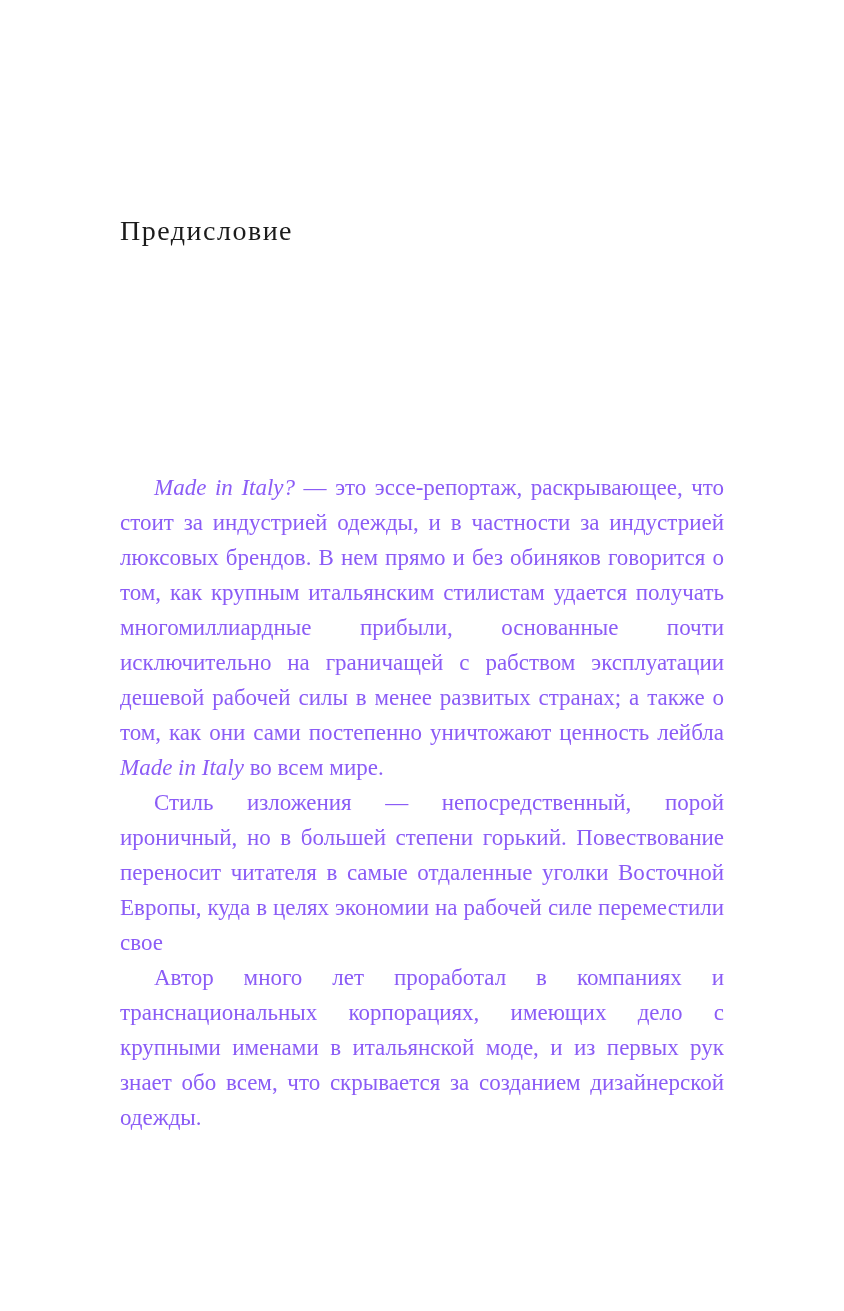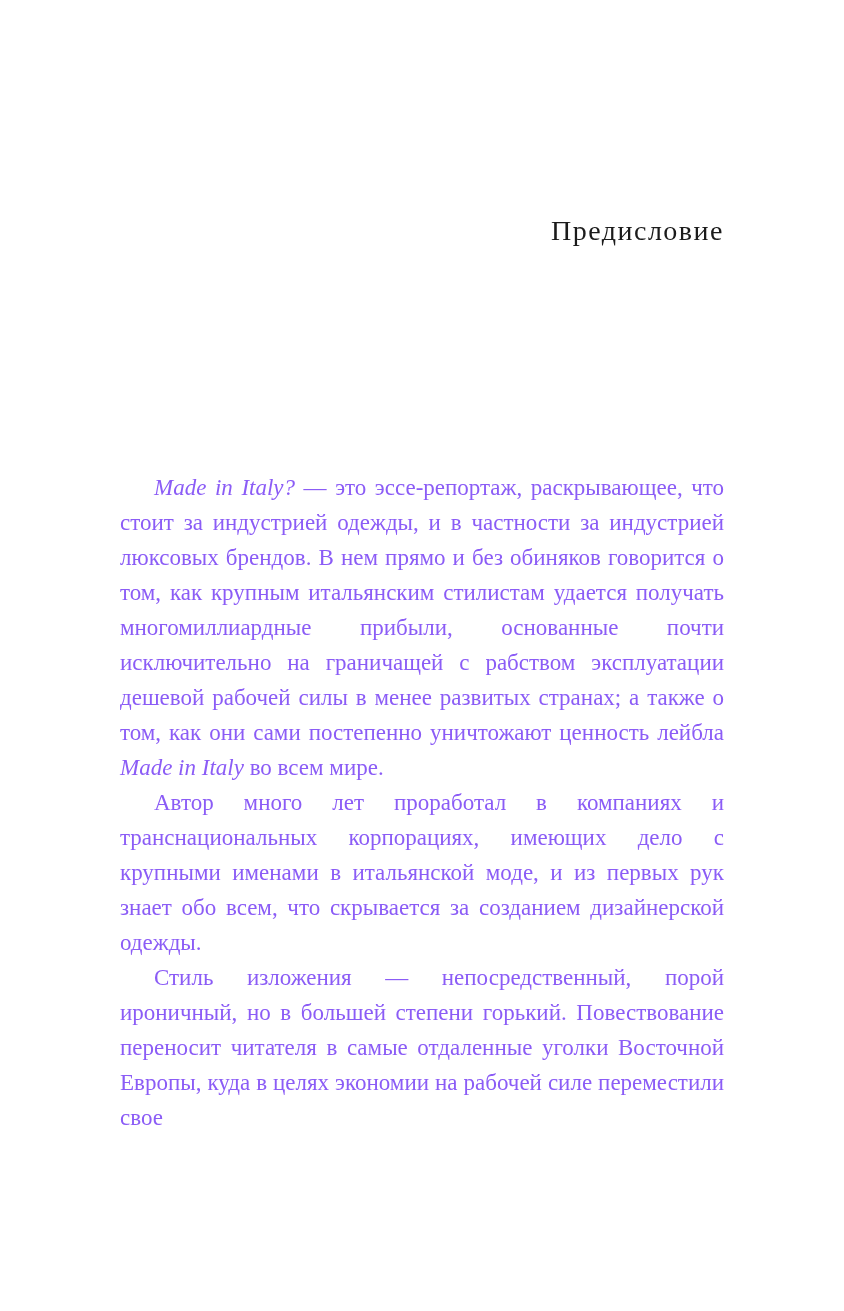--- a/index.html
+++ b/index.html
@@ -16,21 +16,21 @@
       color: #1b1b1b;
       font-family: "Liberation Serif", "DejaVu Serif", serif;
       overflow: hidden;
     }
     .chapter-title {
       position: absolute;
       top: 215px;
       left: 120px;
       width: 604px;
       margin: 0;
-      text-align: right;
+      text-align: left;
       font-size: 28px;
       font-weight: 400;
       letter-spacing: 1.5px;
       color: #1b1b1b;
     }
     .body-text {
       position: absolute;
       top: 470px;
       left: 120px;
       width: 604px;
@@ -49,16 +49,16 @@
     }
   </style>
 </head>
 <body>
 
 <div class="page">
   <h1 class="chapter-title">Предисловие</h1>
 
   <div class="body-text">
       <p class="para"><em>Made in Italy?</em><span> — это эссе-репортаж, раскрывающее, что стоит за индустрией одежды, и в частности за индустрией люксовых брендов. В нем прямо и без обиняков говорится о том, как крупным итальянским стилистам удается получать многомиллиардные прибыли, основанные почти исключительно на граничащей с рабством эксплуатации дешевой рабочей силы в менее развитых странах; а также о том, как они сами постепенно уничтожают ценность лейбла </span><em>Made in Italy</em><span> во всем мире.</span></p>
+      <p class="para"><span>Стиль изложения — непосредственный, порой ироничный, но в большей степени горький. Повествование переносит читателя в самые отдаленные уголки Восточной Европы, куда в целях экономии на рабочей силе переместили свое</span></p>
       <p class="para"><span>Автор много лет проработал в компаниях и транснациональных корпорациях, имеющих дело с крупными именами в итальянской моде, и из первых рук знает обо всем, что скрывается за созданием дизайнерской одежды.</span></p>
-      <p class="para"><span>Стиль изложения — непосредственный, порой ироничный, но в большей степени горький. Повествование переносит читателя в самые отдаленные уголки Восточной Европы, куда в целях экономии на рабочей силе переместили свое</span></p>
     </div>
 </div>
 
 </body></html>

